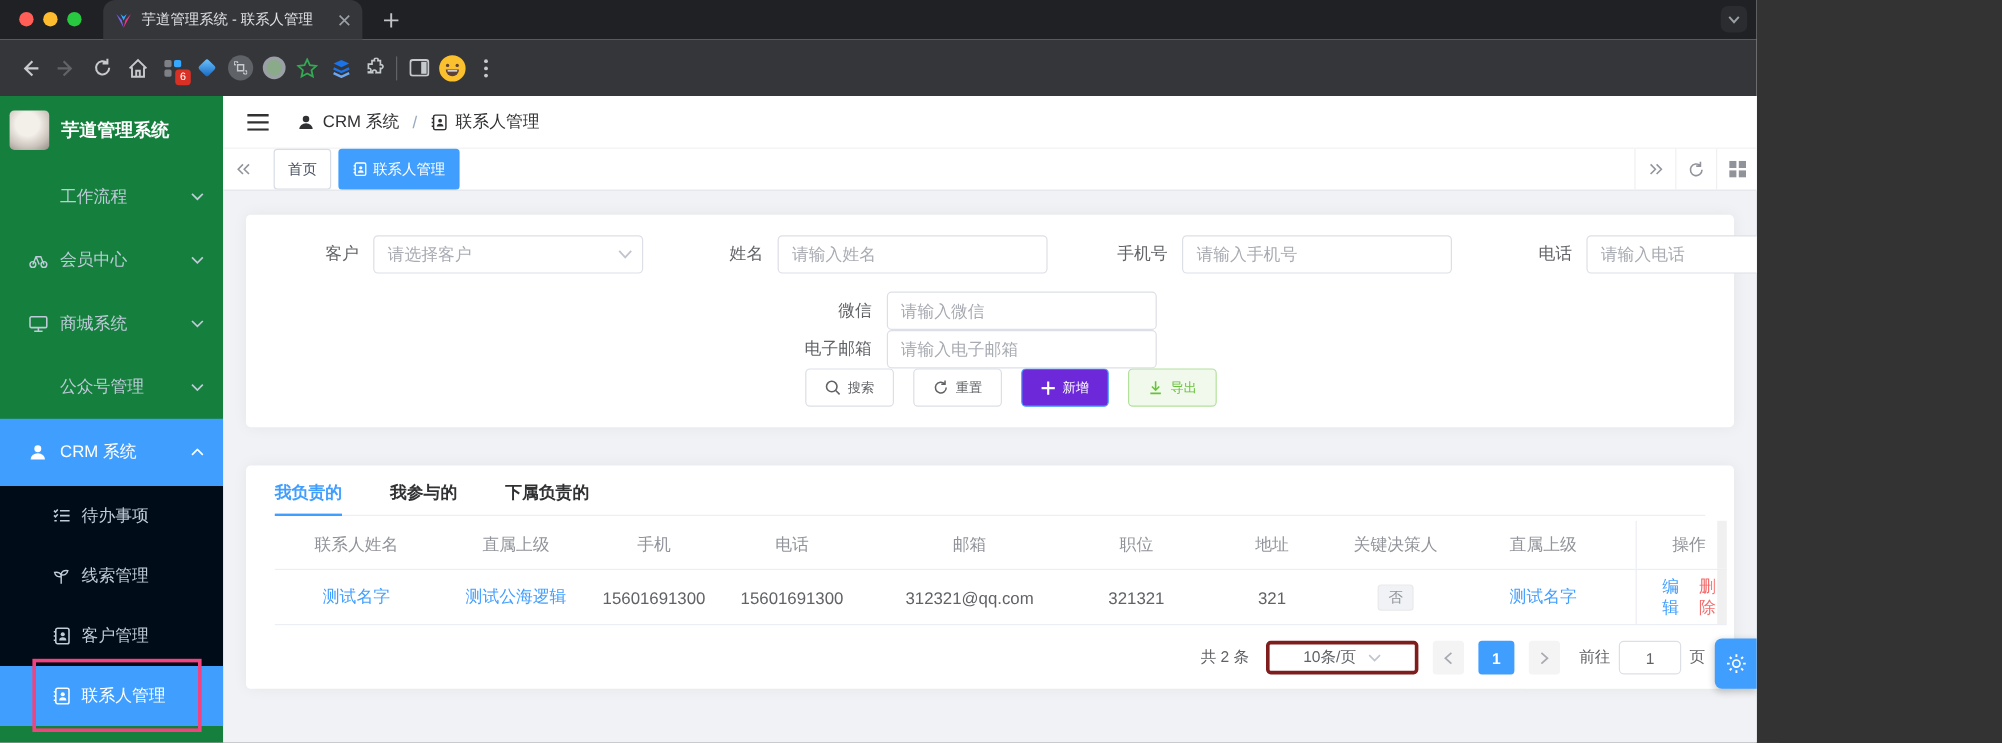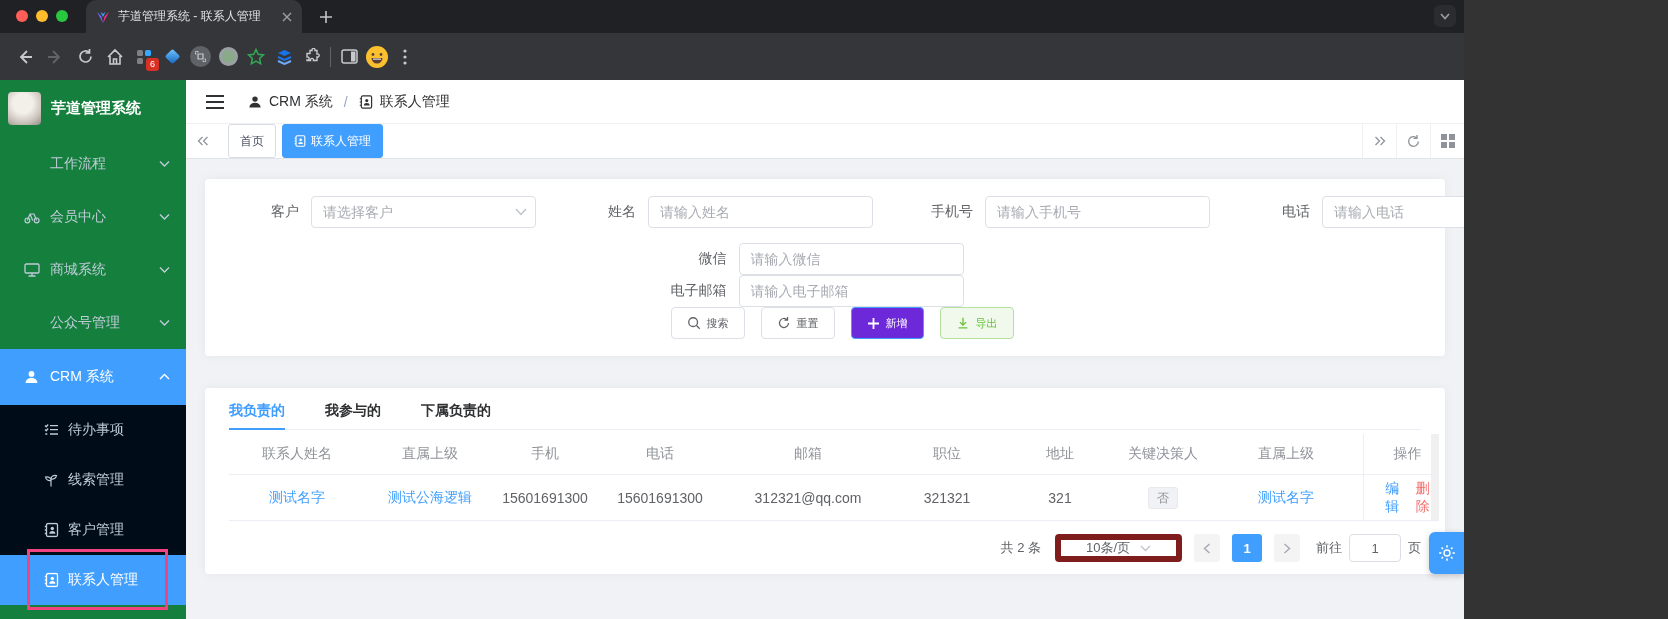--- a/index.html
+++ b/index.html
@@ -112,21 +112,21 @@
   .c10{flex:1;border-left:1px solid #ebeef5;gap:14px;padding-left:20px;}
   .gutter{width:8px;background:#f0f0f0;flex:0 0 auto;}
   .link{color:#409eff;cursor:pointer;}
   .danger{color:#f56c6c;cursor:pointer;}
   .tag-info{display:inline-block;font-size:12px;color:#909399;background:#f0f2f5;border:1px solid #e9e9eb;
             border-radius:3px;padding:0 8px;height:22px;line-height:20px;}
 
   
   .pager{display:flex;align-items:center;justify-content:flex-end;margin-top:13px;font-size:13px;color:#606266;}
   .ptotal{margin-right:14px;}
-  .psize{position:relative;width:127px;height:28px;border:6px solid #7f1d1d;border-radius:4px;display:flex;
+  .psize{position:relative;width:127px;height:28px;border:3px solid #7f1d1d;border-radius:4px;display:flex;
          align-items:center;justify-content:center;gap:10px;cursor:pointer;background:#fff;}
   .pbtn{width:26px;height:28px;background:#f4f4f5;border-radius:3px;margin-left:12px;display:flex;
         align-items:center;justify-content:center;color:#a8abb2;cursor:pointer;}
   .pnum{width:30px;height:28px;background:#409eff;color:#fff;border-radius:3px;margin-left:12px;display:flex;
         align-items:center;justify-content:center;font-weight:600;cursor:pointer;}
   .goto{display:flex;align-items:center;gap:7px;margin-left:16px;}
   .goto input{width:52px;height:28px;border:1px solid #dcdfe6;border-radius:4px;text-align:center;
               font-size:13px;color:#606266;outline:none;font-family:inherit;}
 
   .gearbtn{position:absolute;right:0;top:452px;width:35px;height:42px;background:#409eff;

